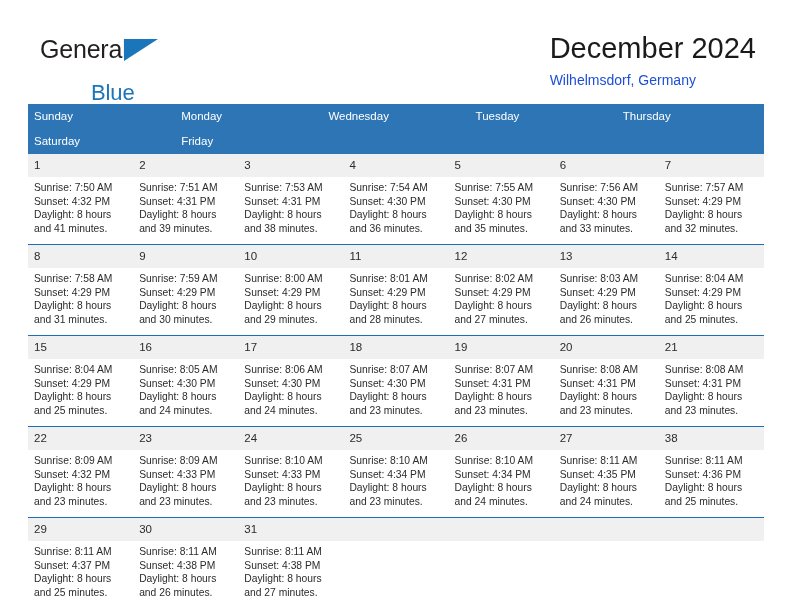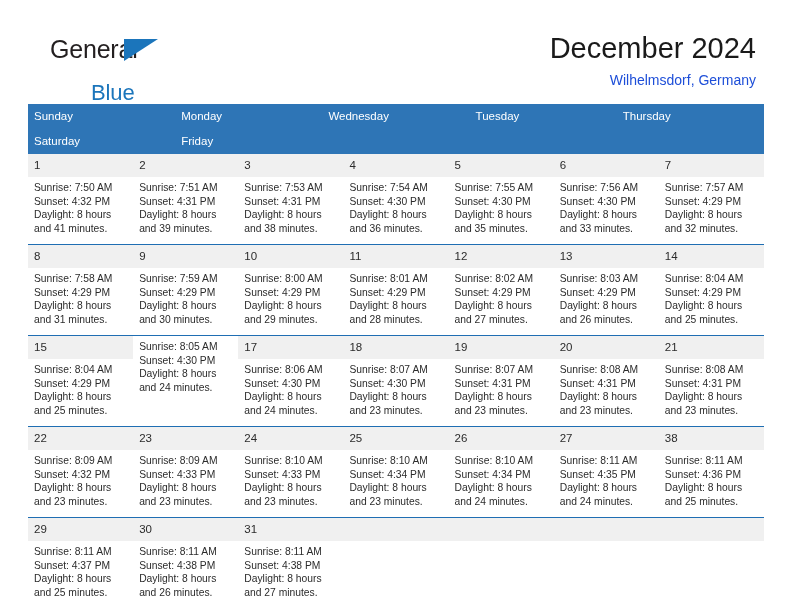--- a/index.html
+++ b/index.html
@@ -28,21 +28,21 @@
   }
   .brand {
     position: absolute;
     left: 36px;
     top: 36px;
     width: 140px;
     height: 50px;
   }
   .brand-general {
     position: absolute;
-    left: 14px; top: 0;
+    left: 4px; top: 0;
     font-size: 25px;
     line-height: 27px;
     color: #231f20;
     letter-spacing: -0.2px;
     white-space: nowrap;
   }
   .brand-blue {
     position: absolute;
     left: 55px; top: 9px;
     font-size: 22px;
@@ -57,21 +57,21 @@
     left: 88px;
     top: 3px;
     width: 0; height: 0;
     border-left: 34px solid #1b75bb;
     border-bottom: 22px solid transparent;
   }
   .title-block {
     position: absolute;
     right: 36px;
     top: 30px;
-    text-align: right;
+    text-align: left;
   }
   .cal-title {
     font-size: 29px;
     line-height: 36px;
     color: #1a1a1a;
     font-weight: normal;
     margin: 0;
     white-space: nowrap;
   }
   .cal-subtitle {
@@ -298,20 +298,21 @@
       <div class="day-cell">
         <div class="day-number">15</div>
         <div class="day-info">
           <div>Sunrise: 8:04 AM</div>
           <div>Sunset: 4:29 PM</div>
           <div>Daylight: 8 hours</div>
           <div>and 25 minutes.</div>
         </div>
       </div>
       <div class="day-cell">
+        <div class="day-number">16</div>
         <div class="day-info">
           <div>Sunrise: 8:05 AM</div>
           <div>Sunset: 4:30 PM</div>
           <div>Daylight: 8 hours</div>
           <div>and 24 minutes.</div>
         </div>
       </div>
       <div class="day-cell">
         <div class="day-number">17</div>
         <div class="day-info">

